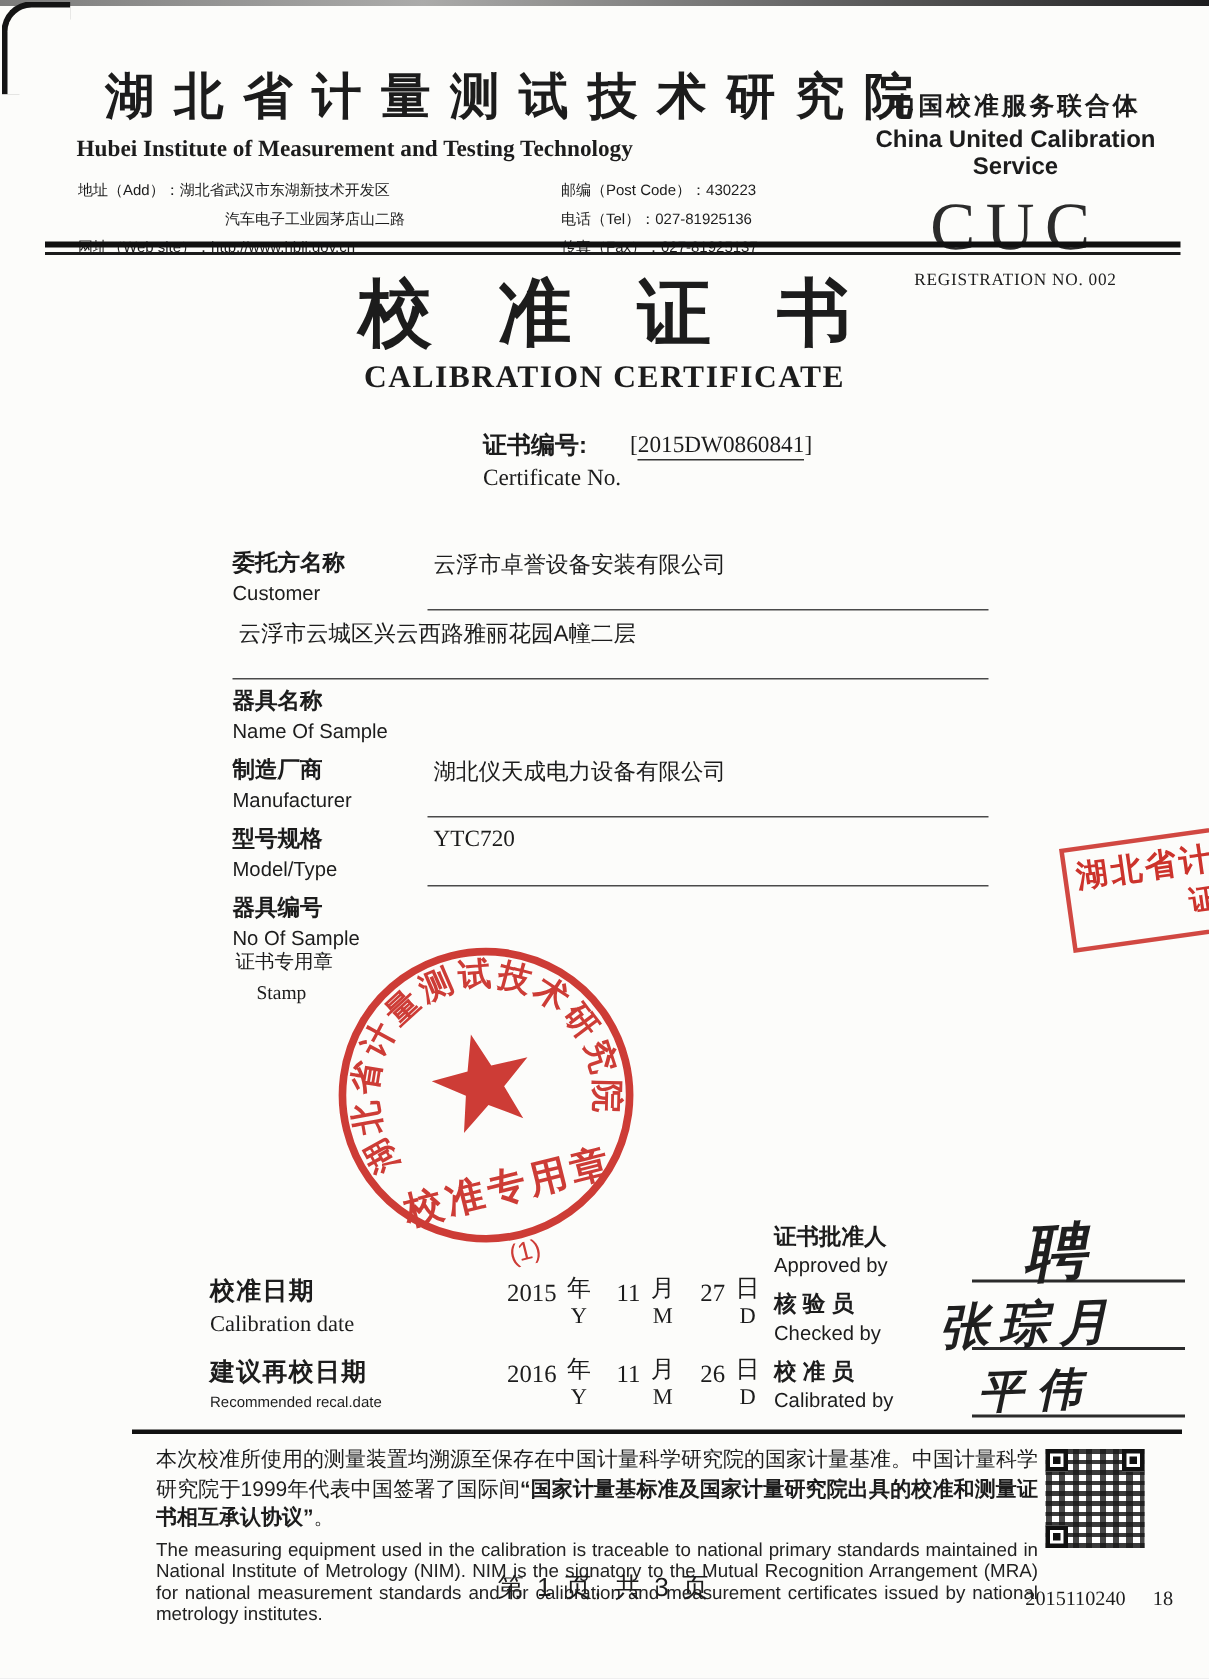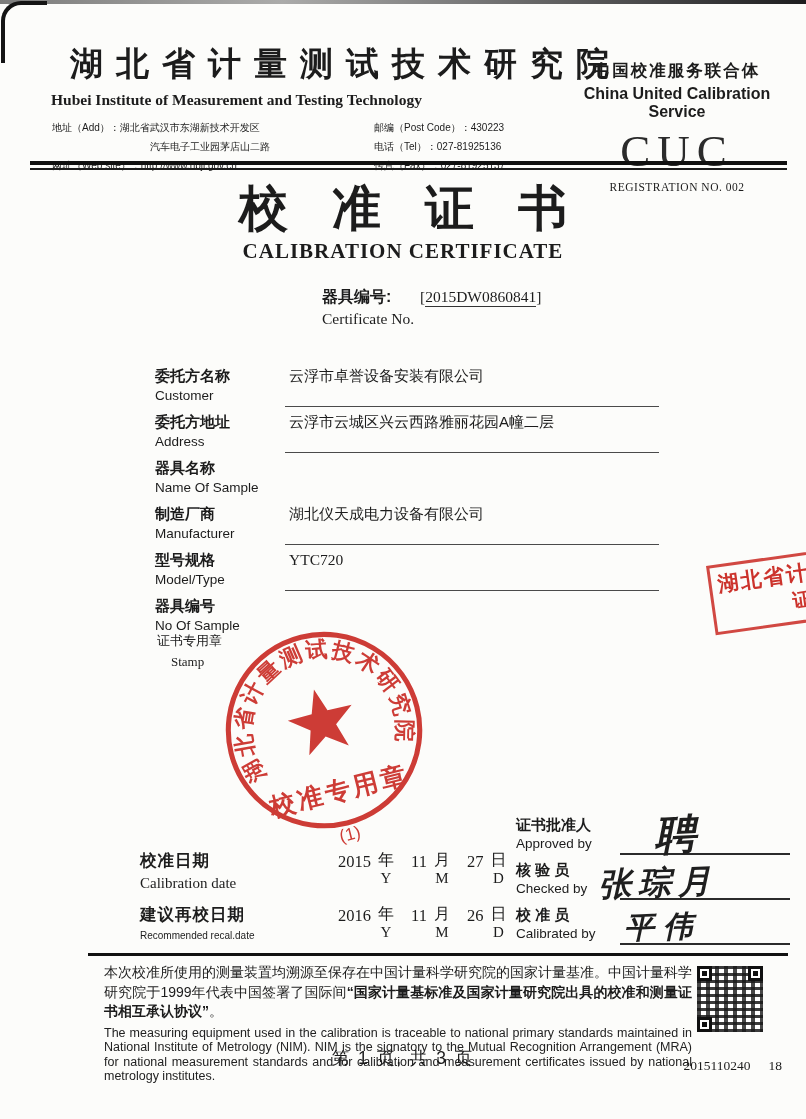--- a/index.html
+++ b/index.html
@@ -63,21 +63,21 @@
   .d-en1{font-family:"Liberation Serif",serif;font-size:15px;margin-top:3px;}
   .d-en2{font-size:10px;margin-top:4px;}
   .date-vals{display:flex;align-items:flex-start;padding-top:1px;}
   .dnum{font-family:"Liberation Serif",serif;font-size:16.5px;margin-right:7px;padding-top:1px;}
   .dunit{display:inline-flex;flex-direction:column;align-items:center;margin-right:17px;line-height:18px;}
   .dunit b{font-weight:normal;font-size:16px;}
   .dunit i{font-style:normal;font-family:"Liberation Serif",serif;font-size:15px;}
   .dunit:last-child{margin-right:0;}
   
   .sigs{position:absolute;left:516px;top:810px;width:274px;}
-  .sig-row{display:flex;align-items:flex-end;height:45px;position:relative;}
+  .sig-row{display:flex;align-items:flex-end;height:45px;position:relative;gap:28px;}
   .s-label{width:104px;line-height:19px;padding-bottom:2px;}
   .s-cn{font-size:15px;font-weight:bold;}
   .s-en{font-size:13.5px;}
   .sig-line{flex:1;border-bottom:2px solid #2b2b2b;height:100%;position:relative;}
   .handwriting{position:absolute;font-family:"Liberation Serif",serif;font-style:italic;font-weight:bold;color:#1f1f1f;white-space:nowrap;}
   .hw1{font-size:42px;bottom:-10px;left:34px;transform:rotate(-3deg);}
   .hw2{font-size:33px;bottom:-8px;left:-22px;letter-spacing:7px;transform:rotate(-2deg);}
   .hw3{font-size:30px;bottom:-5px;left:4px;letter-spacing:9px;transform:rotate(-2deg);}
   
   .foot-rule{position:absolute;top:953px;left:88px;width:700px;height:2.5px;background:#111;}
@@ -128,39 +128,35 @@
   </div>
 
   <div class="rule-thick"></div>
   <div class="rule-thin"></div>
 
   <div class="title-cn">校准证书</div>
   <div class="title-en">CALIBRATION CERTIFICATE</div>
 
   <div class="certno">
     <div class="certno-row">
-      <span class="certno-label">器具编号:</span>
+      <span class="certno-label">证书编号:</span>
       <span class="certno-val"><span>[</span><u>2015DW0860841</u><span>]</span></span>
     </div>
     <div class="certno-en">Certificate No.</div>
   </div>
 
   <div class="fields">
     <div class="field-row">
       <div class="f-label">
         <div class="f-cn">委托方名称</div>
         <div class="f-en">Customer</div>
       </div>
       <div class="f-val">云浮市卓誉设备安装有限公司</div>
     </div>
     <div class="field-row">
-      <div class="f-label">
-        <div class="f-cn">委托方地址</div>
-        <div class="f-en">Address</div>
-      </div>
       <div class="f-val">云浮市云城区兴云西路雅丽花园A幢二层</div>
     </div>
     <div class="field-row">
       <div class="f-label">
         <div class="f-cn">器具名称</div>
         <div class="f-en">Name Of Sample</div>
       </div>
     </div>
     <div class="field-row">
       <div class="f-label">

